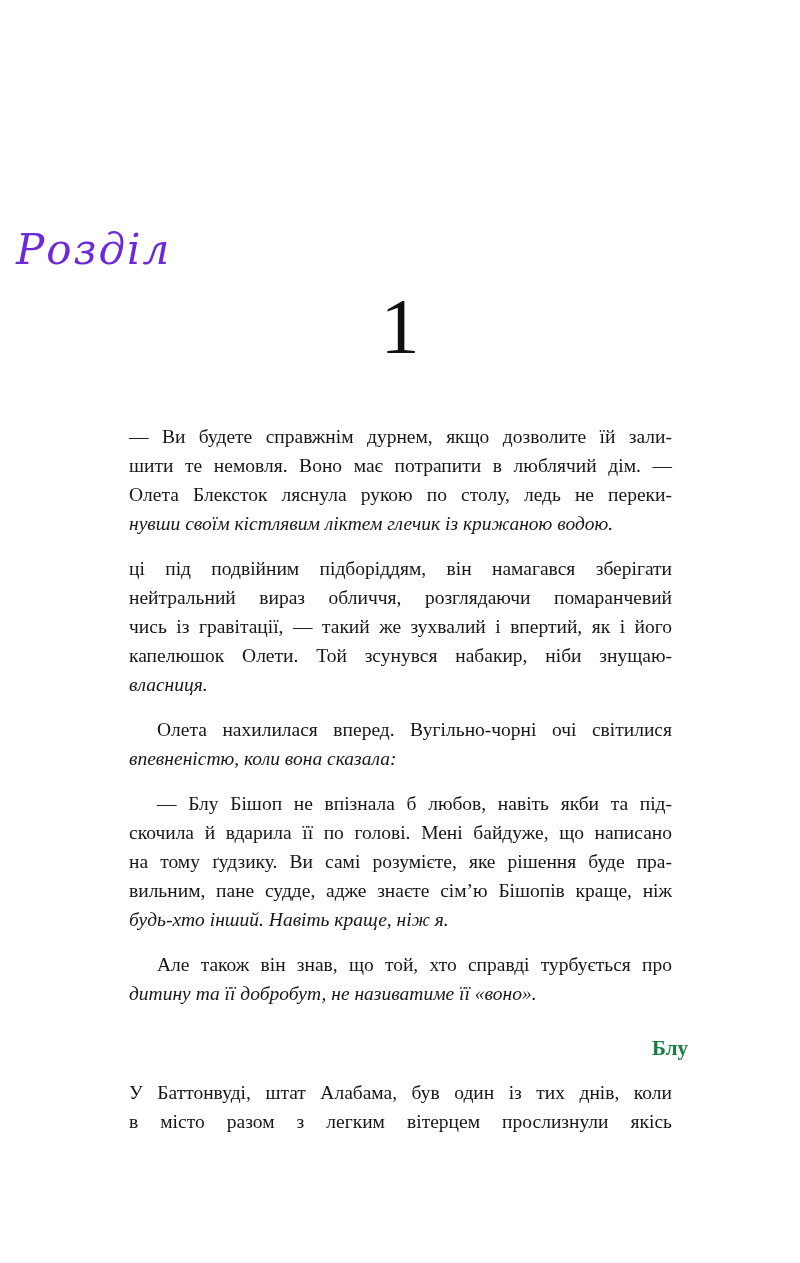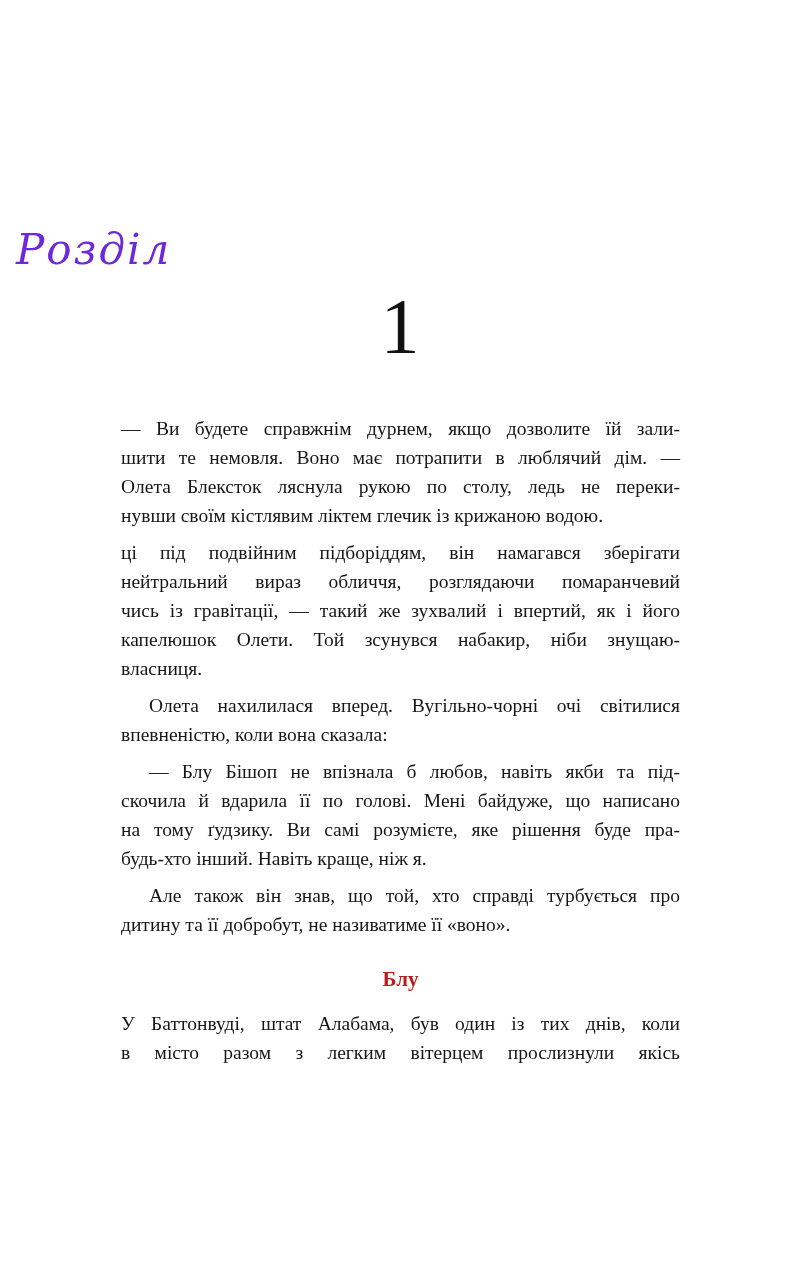--- a/index.html
+++ b/index.html
@@ -43,43 +43,44 @@
     .body-text {
       position: absolute;
       top: 406px;
       left: 113px;
       width: 575px;
       font-size: 19.5px;
       line-height: 29px;
       color: #161616;
     }
     .paragraph {
-      margin: 8px;
+      margin: 16px;
       padding: 0;
     }
     .line {
       text-align: justify;
       text-align-last: justify;
       white-space: normal;
     }
     .line.last {
       text-align: right;
       text-align-last: left;
+      font-style: italic;
     }
     .line.indent {
       text-indent: 28px;
     }
     .section-heading {
-      text-align: center;
+      text-align: right;
       font-weight: bold;
       font-size: 21px;
       line-height: 26px;
       margin-top: 27px;
       margin-bottom: 17px;
-      color: #b91c1c;
+      color: #15803d;
     }
   </style>
 </head>
 <body>
 
 <div class="page">
   <div class="chapter-label">Розділ</div>
   <div class="chapter-number">1</div>
   <div class="body-text">
       <div class="paragraph">
@@ -96,20 +97,21 @@
         <div class="line last">власниця.</div>
       </div>
       <div class="paragraph">
         <div class="line indent">Олета нахилилася вперед. Вугільно-чорні очі світилися</div>
         <div class="line last">впевненістю, коли вона сказала:</div>
       </div>
       <div class="paragraph">
         <div class="line indent">— Блу Бішоп не впізнала б любов, навіть якби та під-</div>
         <div class="line">скочила й вдарила її по голові. Мені байдуже, що написано</div>
         <div class="line">на тому ґудзику. Ви самі розумієте, яке рішення буде пра-</div>
+        <div class="line">вильним, пане судде, адже знаєте сім’ю Бішопів краще, ніж</div>
         <div class="line last">будь-хто інший. Навіть краще, ніж я.</div>
       </div>
       <div class="paragraph">
         <div class="line indent">Але також він знав, що той, хто справді турбується про</div>
         <div class="line last">дитину та її добробут, не називатиме її «воно».</div>
       </div>
       <div class="section-heading">Блу</div>
       <div class="paragraph">
         <div class="line">У Баттонвуді, штат Алабама, був один із тих днів, коли</div>
         <div class="line">в місто разом з легким вітерцем прослизнули якісь</div>

